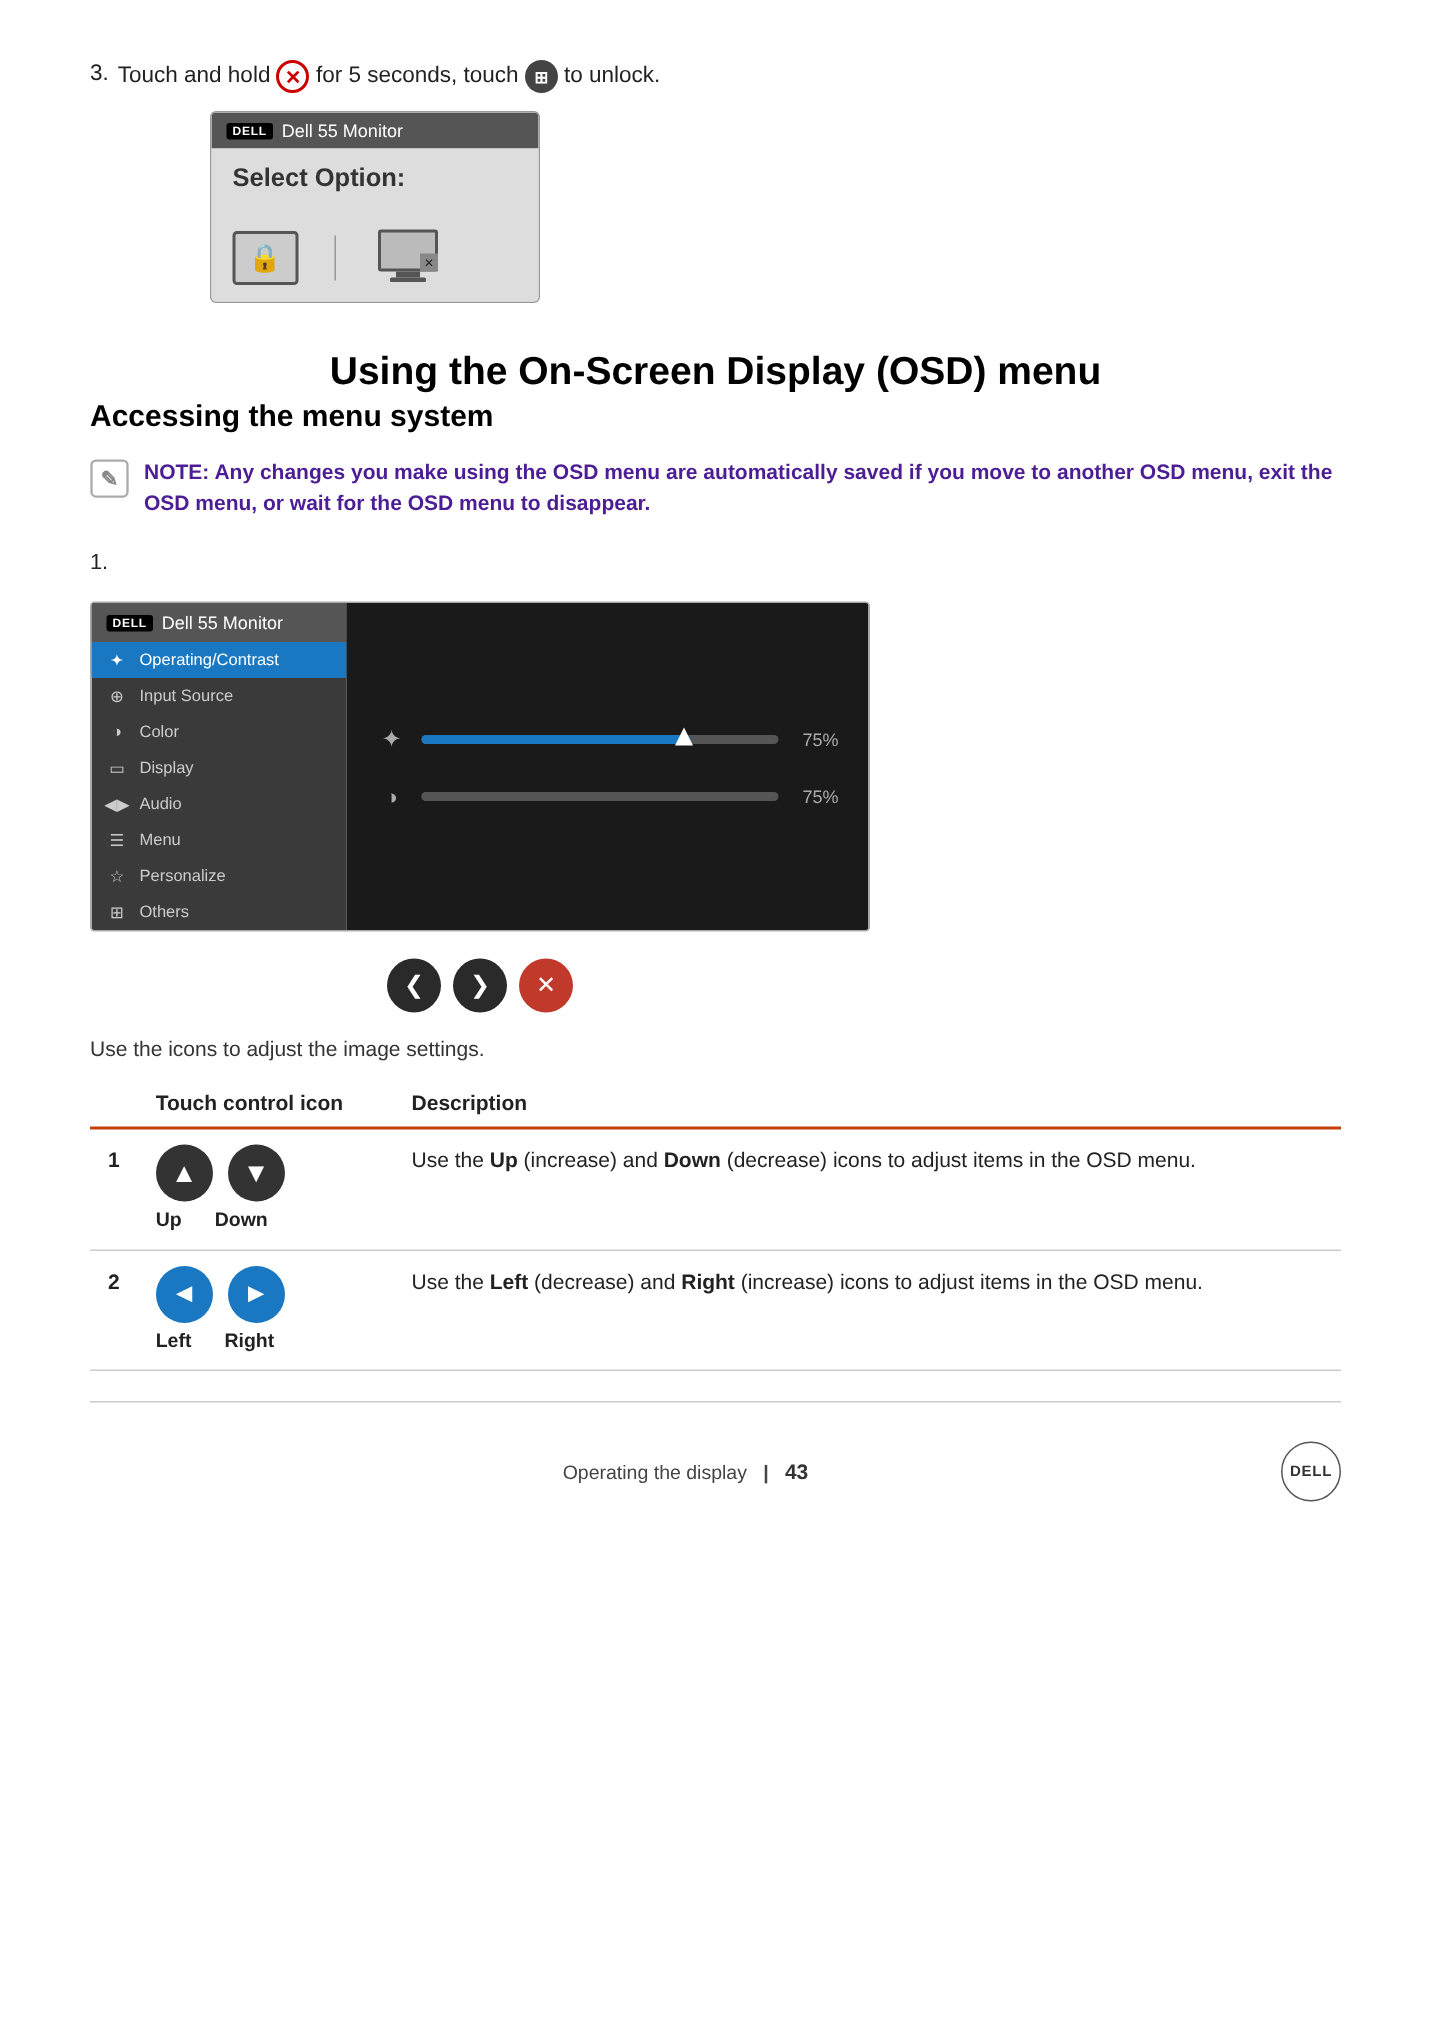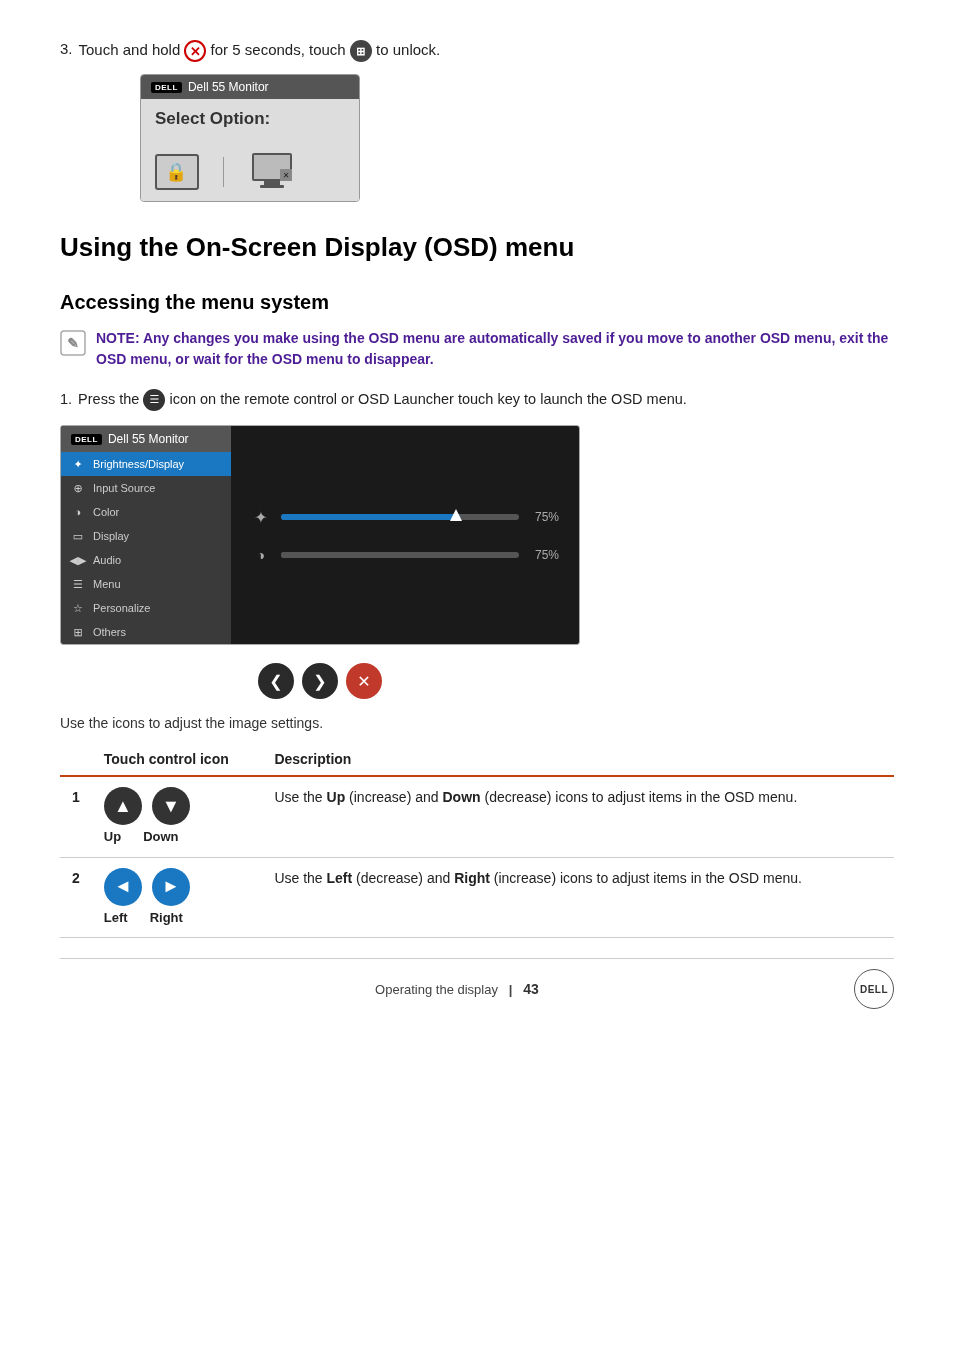--- a/index.html
+++ b/index.html
@@ -10,22 +10,23 @@
       background: #fff;
       width: 954px;
       min-height: 1354px;
       padding: 40px 60px 40px 60px;
     }
 
     h1.main-title {
       font-size: 26px;
       font-weight: bold;
       color: #000;
-      margin-bottom: 28px;
+      margin-bottom: 4px;
       border-bottom: none;
+      text-align: center;
     }
     h2.sub-title {
       font-size: 20px;
       font-weight: bold;
       color: #000;
       margin-bottom: 14px;
     }
 
     .note-box {
       display: flex;
@@ -212,21 +213,21 @@
     .ctrl-icon.dark-up { background: #333; color: #fff; }
     .ctrl-icon.dark-down { background: #333; color: #fff; }
     .ctrl-icon.blue-left { background: #1a78c2; color: #fff; }
     .ctrl-icon.blue-right { background: #1a78c2; color: #fff; }
 
     .footer-bar {
       display: flex;
       justify-content: space-between;
       align-items: center;
       border-top: 1px solid #ccc;
-      padding-top: 10px;
+      padding-top: 26px;
       margin-top: 20px;
     }
     .footer-text {
       font-size: 13px;
       color: #444;
     }
     .footer-page {
       font-size: 14px;
       font-weight: bold;
       color: #333;
@@ -300,38 +301,33 @@
       <text x="13" y="18" text-anchor="middle" font-size="14" font-weight="bold" fill="#888">✎</text>
     </svg>
   </div>
   <div class="note-text">
     <span>NOTE:</span> <span>Any changes you make using the OSD menu are automatically saved if you move to another OSD menu, exit the OSD menu, or wait for the OSD menu to disappear.</span>
   </div>
 </div>
 
 <div class="step-line" style="margin-bottom:14px;font-size:14.5px;line-height:1.6;">
   <span>1.</span>
-  <span>
-    Press the
-    <span style="display:inline-flex;align-items:center;justify-content:center;width:22px;height:22px;border-radius:50%;background:#333;color:#fff;font-size:11px;vertical-align:middle;">☰</span>
-    icon on the remote control or OSD Launcher touch key to launch the OSD menu.
-  </span>
 </div>
 
 <div style="width:520px;margin-bottom:8px;">
   <div class="osd-container">
 
     <div class="osd-sidebar">
       <div class="osd-header">
         <span class="dell-badge">DELL</span>
         <span>Dell 55 Monitor</span>
       </div>
       <div class="osd-menu-item active">
         <span class="osd-menu-icon">✦</span>
-        <span>Brightness/Display</span>
+        <span>Operating/Contrast</span>
       </div>
       <div class="osd-menu-item">
         <span class="osd-menu-icon">⊕</span>
         <span>Input Source</span>
       </div>
       <div class="osd-menu-item">
         <span class="osd-menu-icon">◑</span>
         <span>Color</span>
       </div>
       <div class="osd-menu-item">

